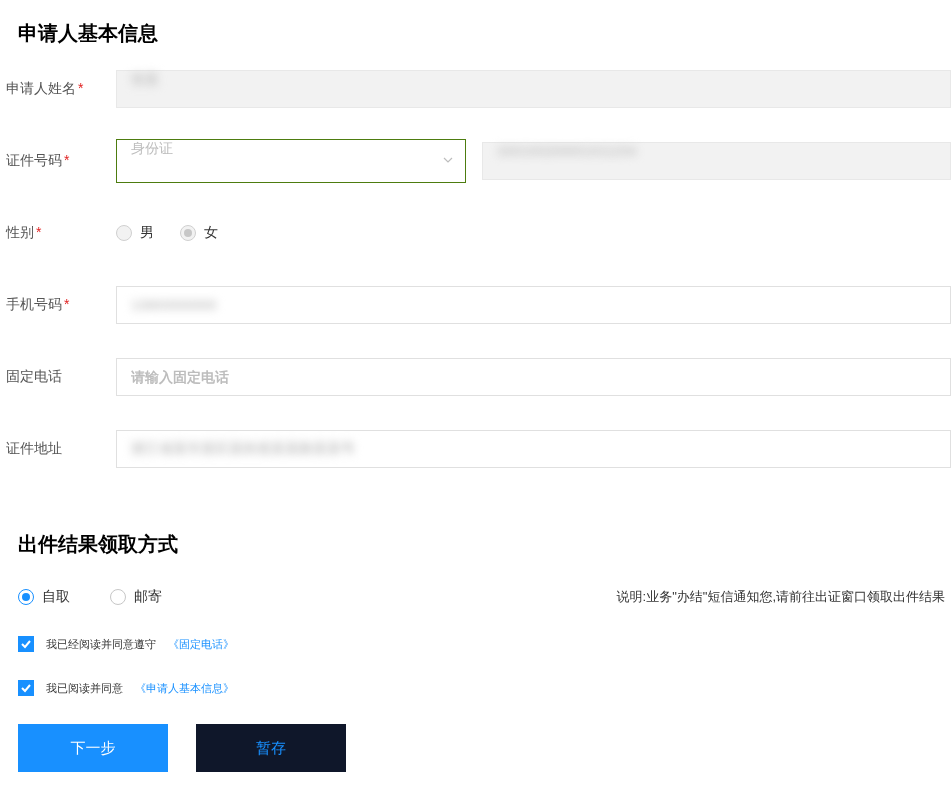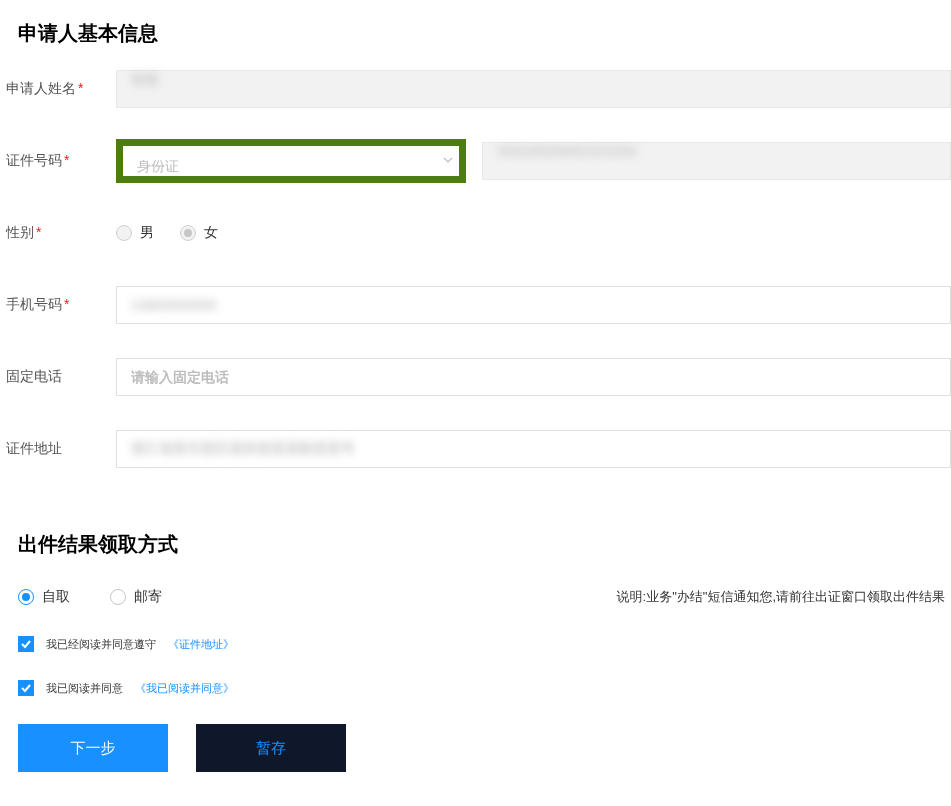--- a/index.html
+++ b/index.html
@@ -55,28 +55,28 @@
   .text-input::placeholder { color: #bdbdbd; }
   .select-wrap {
     position: relative;
     width: 350px;
     flex-shrink: 0;
     margin-right: 16px;
   }
   .select-input {
     width: 100%;
     height: 44px;
-    border: 7px solid #4d7c0f;
+    border: 1px solid #4d7c0f;
     padding: 0 36px 0 14px;
     font-size: 14px;
     color: #bdbdbd;
     background: #fff;
     cursor: pointer;
     display: flex;
-    align-items: flex-end;
+    align-items: flex-start;
   }
   .chevron {
     position: absolute;
     right: 12px;
     top: 50%;
     transform: translateY(-50%);
     pointer-events: none;
   }
   .radio-group {
     display: flex;
@@ -282,29 +282,29 @@
   <div class="delivery-note">说明:业务"办结"短信通知您,请前往出证窗口领取出件结果</div>
 </div>
 
 <div class="check-row">
   <span class="checkbox">
     <svg width="12" height="12" viewBox="0 0 12 12">
         <path d="M2 6 L5 9 L10 3" stroke="#fff" stroke-width="2" fill="none"></path>
       </svg>
   </span>
   <span>我已经阅读并同意遵守</span>
-  <span class="link">《证件地址》</span>
+  <span class="link">《固定电话》</span>
 </div>
 
 <div class="check-row">
   <span class="checkbox">
     <svg width="12" height="12" viewBox="0 0 12 12">
         <path d="M2 6 L5 9 L10 3" stroke="#fff" stroke-width="2" fill="none"></path>
       </svg>
   </span>
   <span>我已阅读并同意</span>
-  <span class="link">《我已阅读并同意》</span>
+  <span class="link">《申请人基本信息》</span>
 </div>
 
 <div class="btn-row">
   <button class="btn primary">下一步</button>
   <button class="btn secondary">暂存</button>
 </div>
 
 </body></html>

